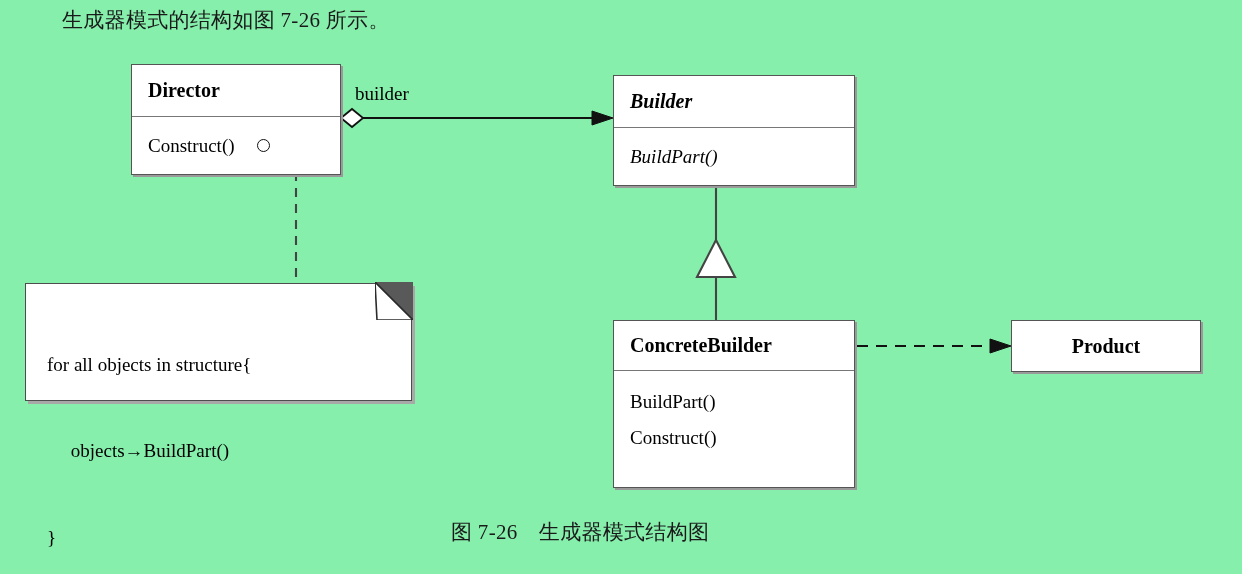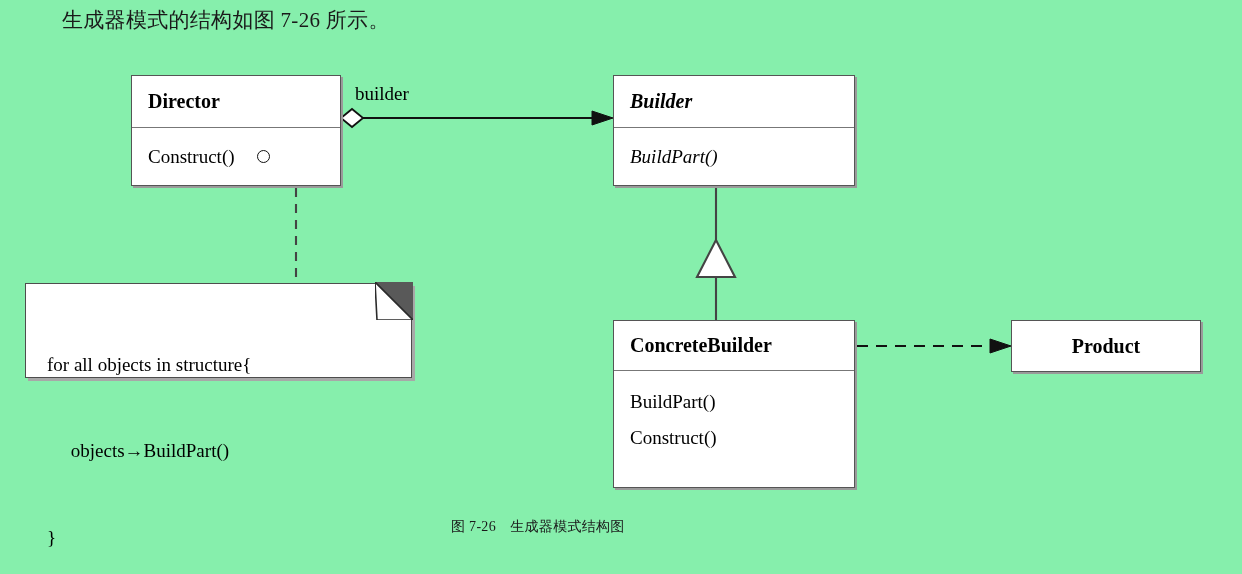--- a/index.html
+++ b/index.html
@@ -29,21 +29,21 @@
   }
   #intro-caption {
     left: 62px;
     top: 6px;
     font-size: 21px;
     letter-spacing: 0.3px;
   }
   #figure-caption {
     left: 451px;
     top: 518px;
-    font-size: 14px;
+    font-size: 21px;
     letter-spacing: 0.3px;
   }
 
   
   #connectors {
     position: absolute;
     left: 0;
     top: 0;
     width: 1242px;
     height: 574px;
@@ -84,21 +84,21 @@
   .member {
     font-size: 19px;
     line-height: 1.45;
     white-space: nowrap;
   }
   .member.abstract {
     font-style: italic;
   }
 
   
-  #director-box { left: 131px; top: 75px; width: 210px; height: 111px; }
+  #director-box { left: 131px; top: 64px; width: 210px; height: 111px; }
   #director-box .uml-compartment.divided { height: 52px; }
   #director-box .member-list { height: 57px; text-align: center; }
   #director-construct-row {
     display: flex;
     align-items: center;
     gap: 22px;
   }
   .anchor-circle {
     width: 13px;
     height: 13px;
@@ -122,21 +122,21 @@
   #product-box { left: 1011px; top: 320px; width: 190px; height: 52px; }
   #product-box .uml-compartment { height: 100%; justify-content: center; }
   #product-box .class-name { padding-left: 0; }
 
   
   #note-box {
     position: absolute;
     left: 25px;
     top: 283px;
     width: 387px;
-    height: 95px;
+    height: 118px;
     background: #ffffff;
     border: 1.6px solid #4d4d4d;
     box-sizing: border-box;
     box-shadow: 3px 3px 0 0 #a8a8a8;
   }
   #note-fold {
     position: absolute;
     right: -1.6px;
     top: -1.6px;
     width: 38px;

